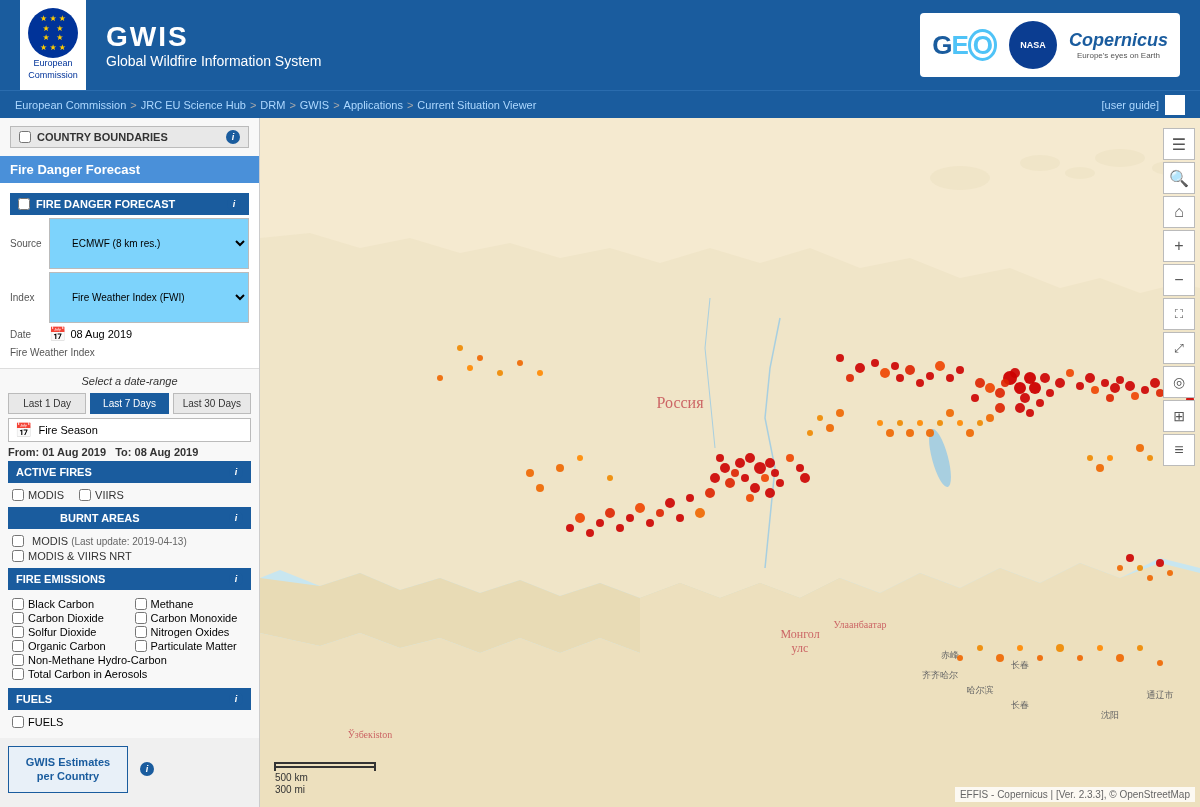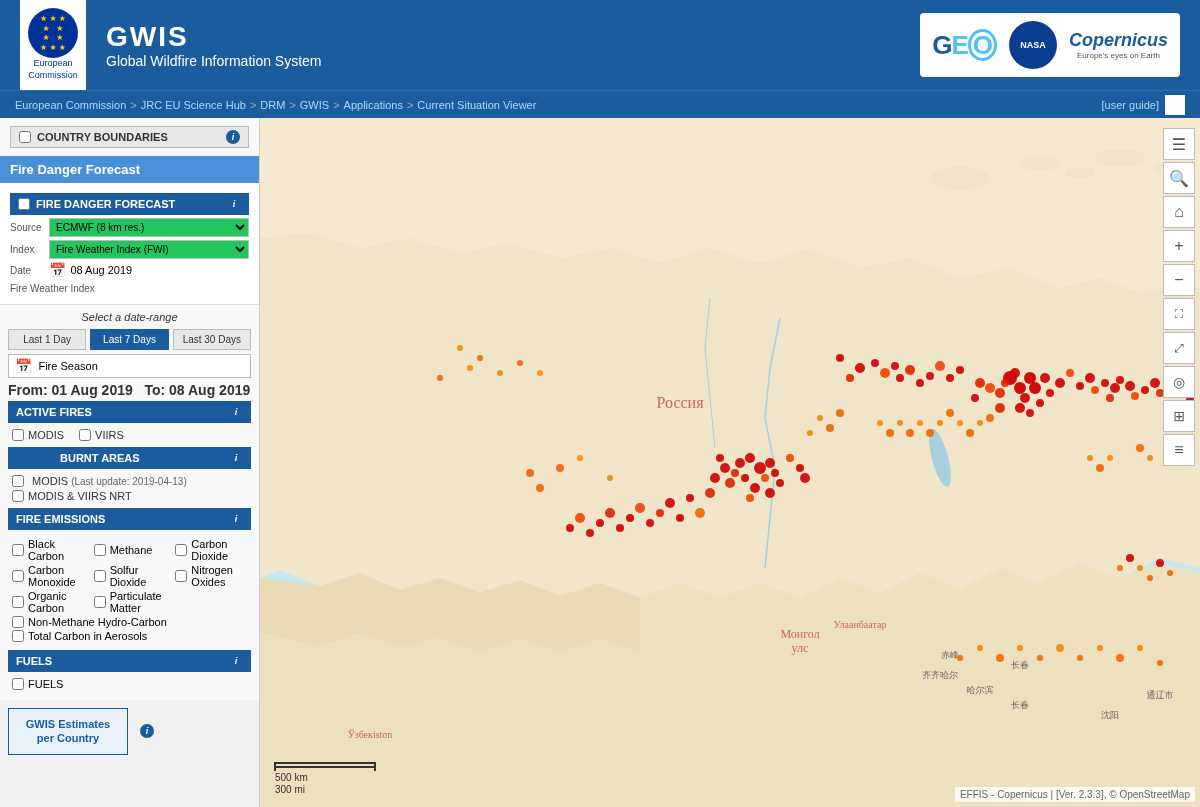--- a/index.html
+++ b/index.html
@@ -35,38 +35,38 @@
     .section-content { padding: 8px 10px; background: white; border-bottom: 1px solid #ddd; }
 
     
     .map-options-content { padding: 8px 10px; background: #f8f8f8; }
     .subsection-title { background: #1a5c9e; color: white; font-size: 11px; font-weight: bold; padding: 4px 8px; display: flex; justify-content: space-between; align-items: center; margin: 2px 0; }
     .country-btn { background: #e8e8e8; border: 1px solid #bbb; padding: 3px 8px; font-size: 11px; font-weight: bold; color: #333; cursor: pointer; width: 100%; text-align: center; display: flex; justify-content: space-between; align-items: center; }
 
     
     .field-row { display: flex; align-items: center; gap: 4px; margin: 3px 0; font-size: 11px; }
     .field-label { width: 35px; color: #555; font-size: 10px; }
-    .field-select { flex: 1; font-size: 10px; border: 1px solid #bbb; background: #22c55e; padding: 2px; }
+    .field-select { flex: 1; font-size: 10px; border: 1px solid #bbb; background: #7dd3fc; padding: 18px; }
     .date-input { display: flex; align-items: center; gap: 4px; font-size: 11px; }
     .cal-icon { font-size: 14px; cursor: pointer; }
 
     
     .rda-content { padding: 6px 8px; background: #f8f8f8; }
     .rda-subtitle { text-align: center; font-size: 11px; color: #333; margin-bottom: 6px; font-style: italic; }
     .btn-group { display: flex; gap: 4px; margin-bottom: 4px; }
     .btn-day { background: #e8e8e8; border: 1px solid #bbb; padding: 4px 8px; font-size: 10px; cursor: pointer; flex: 1; text-align: center; color: #333; }
     .btn-day.active { background: #1a5c9e; color: white; border-color: #1a5c9e; }
     .fire-season-row { display: flex; align-items: center; gap: 6px; border: 1px solid #bbb; padding: 3px 6px; background: white; font-size: 11px; margin-bottom: 4px; }
-    .date-range { font-size: 14px; color: #333; margin: 3px 0; }
+    .date-range { font-size: 11px; color: #333; margin: 3px 0; }
     .date-range span { font-weight: bold; }
     .fires-row { display: flex; align-items: center; gap: 15px; }
     .check-label { display: flex; align-items: center; gap: 4px; font-size: 11px; color: #333; }
 
     
-    .emissions-grid { display: grid; grid-template-columns: 1fr 1fr 1fr; gap: 2px 10px; margin: 4px 0; }
+    .emissions-grid { display: grid; grid-template-columns: 1fr 1fr; gap: 2px 10px; margin: 4px 0; }
     .check-row { display: flex; align-items: center; gap: 4px; font-size: 11px; }
     .full-width { grid-column: 1 / -1; }
 
     
     .map-area { flex: 1; position: relative; overflow: hidden; background: #e8f4f8; }
 
     
     .map-controls { position: absolute; right: 5px; top: 10px; display: flex; flex-direction: column; gap: 2px; }
     .map-btn { width: 32px; height: 32px; background: white; border: 1px solid #bbb; display: flex; align-items: center; justify-content: center; cursor: pointer; font-size: 16px; color: #555; }
 

